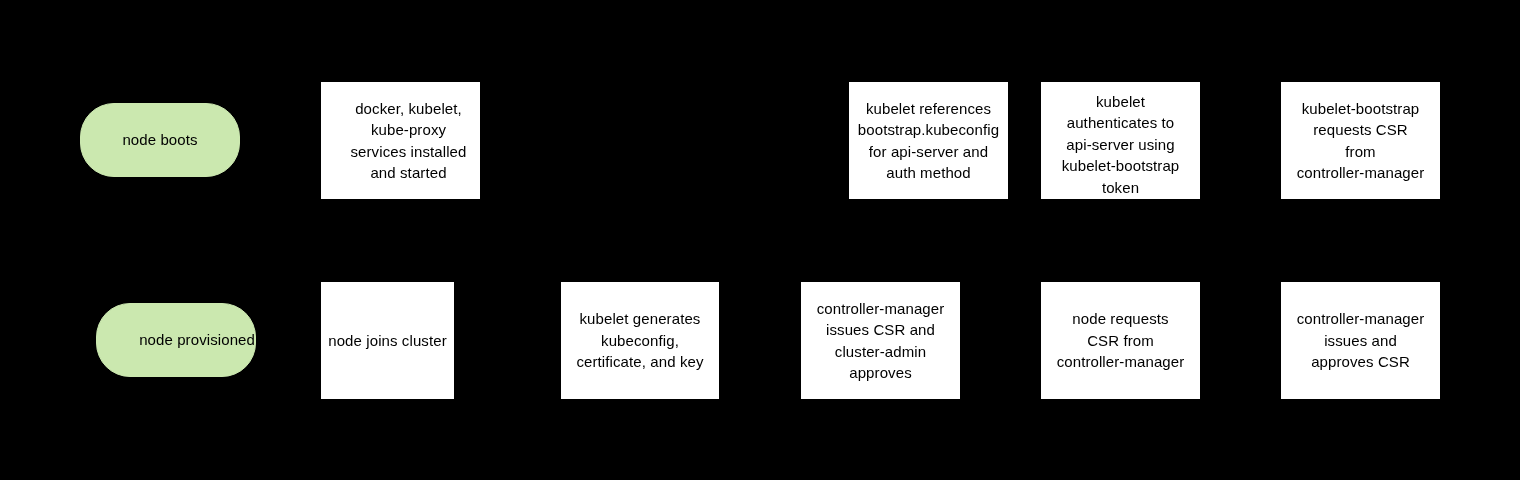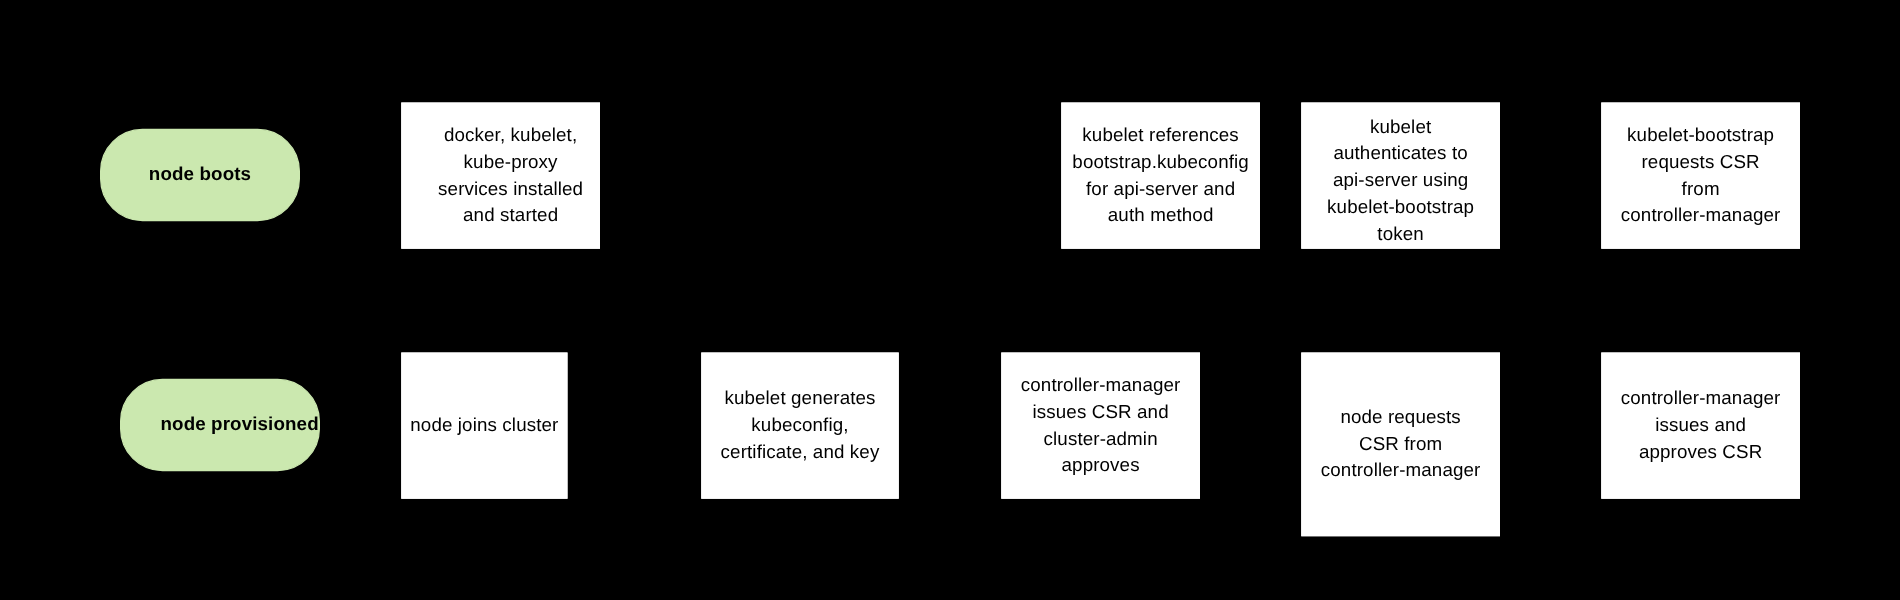--- a/index.html
+++ b/index.html
@@ -50,21 +50,20 @@
   }
   
   .shape-pill {
     background: #cbe8af;
     border: 1px solid #cbe8af;
     border-radius: 34px;
     overflow: visible;
   }
   .shape-pill .label {
     white-space: pre;
-    font-weight: bold;
   }
   
   .shape-diamond {
     background: transparent;
     border: none;
   }
   .shape-diamond .diamond-bg {
     position: absolute;
     left: 0; top: 0;
     width: 100%;
@@ -128,21 +127,21 @@
 certificate, and key</span>
   </div>
 
   <div class="node shape-rect" style="left:801px; top:282px; width:159px; height:117px;">
     <span class="label">controller-manager
 issues CSR and
 cluster-admin
 approves</span>
   </div>
 
-  <div class="node shape-rect" style="left:1041px; top:282px; width:159px; height:147px;">
+  <div class="node shape-rect" style="left:1041px; top:282px; width:159px; height:117px;">
     <span class="label">node requests
 CSR from
 controller-manager</span>
   </div>
 
   <div class="node shape-rect" style="left:1281px; top:282px; width:159px; height:117px;">
     <span class="label">controller-manager
 issues and
 approves CSR</span>
   </div>

